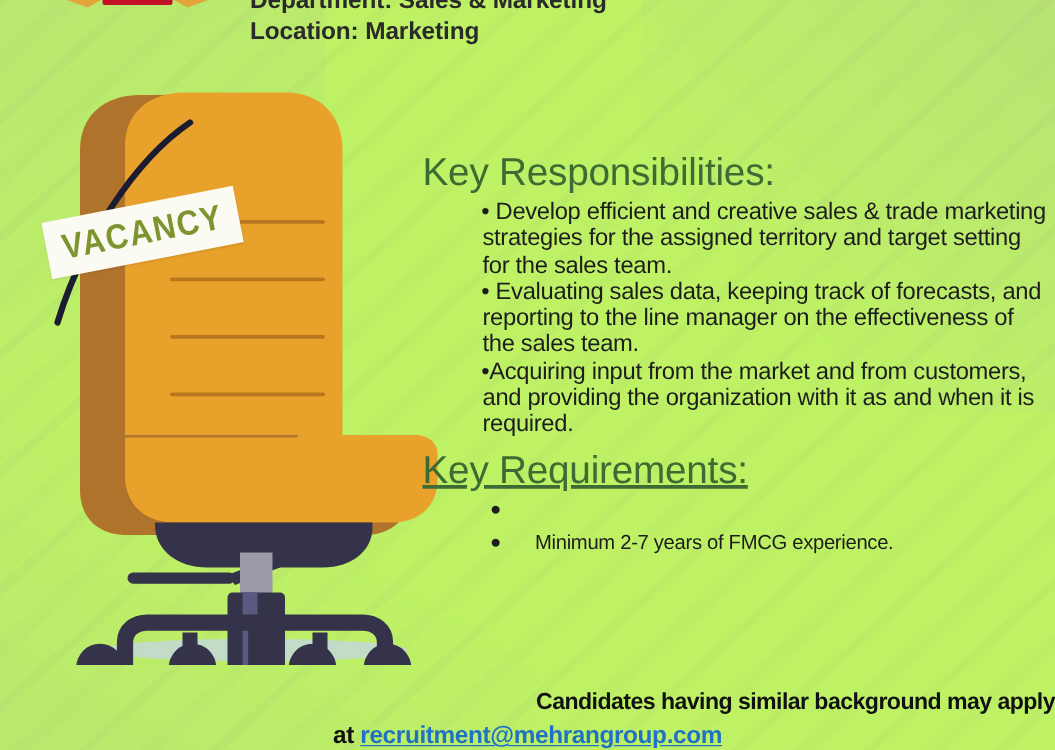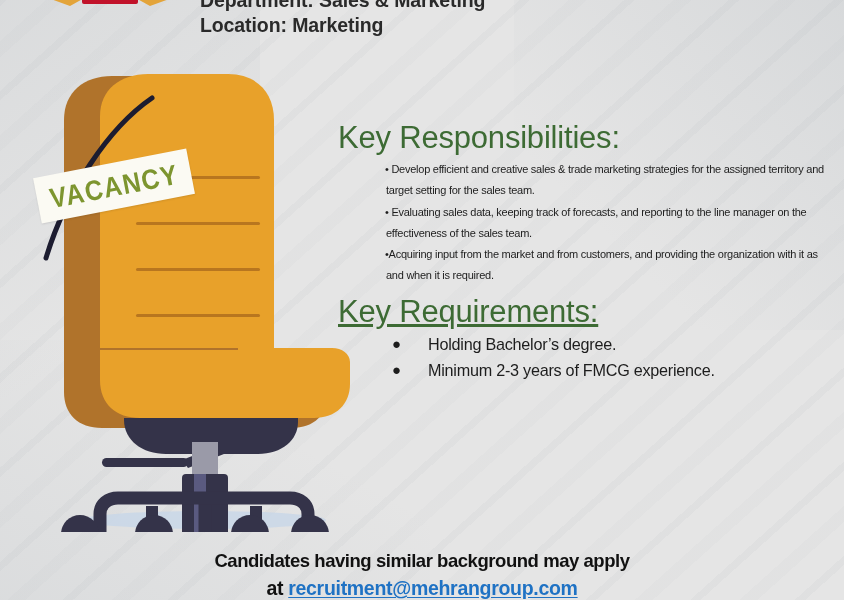--- a/index.html
+++ b/index.html
@@ -9,21 +9,21 @@
   body {
     width: 844px;
     height: 600px;
     font-family: "Liberation Sans", sans-serif;
     overflow: hidden;
   }
   #poster {
     position: relative;
     width: 844px;
     height: 600px;
-    background: #e5e5e5;
+    background: #bef264;
     overflow: hidden;
   }
 
   
   .bg-stripes {
     position: absolute;
     inset: 0;
     background:
       repeating-linear-gradient(
         -42deg,
@@ -125,21 +125,21 @@
     letter-spacing: -0.2px;
     white-space: nowrap;
   }
   .resp-list {
     margin: 2px 0 0 0;
     padding: 0;
     list-style: none;
   }
   .resp-item {
     font-family: "Liberation Sans", sans-serif;
-    font-size: 11px;
+    font-size: 19px;
     color: #1d1d1d;
     line-height: 21.3px;
     letter-spacing: -0.25px;
     padding-left: 48px;
     text-indent: -1px;
   }
   .req-heading {
     margin-top: 6px;
     text-decoration: underline;
   }
@@ -170,20 +170,21 @@
     top: 548px;
     text-align: center;
   }
   .footer-line1 {
     font-family: "Liberation Sans", sans-serif;
     font-weight: bold;
     font-size: 18.5px;
     color: #111111;
     letter-spacing: -0.45px;
     line-height: 26px;
+    text-align: right;
   }
   .footer-line2 {
     font-family: "Liberation Sans", sans-serif;
     font-weight: bold;
     font-size: 19.5px;
     color: #111111;
     letter-spacing: -0.3px;
     line-height: 28px;
   }
   .email-link {
@@ -271,25 +272,24 @@
       <li class="resp-item">• Develop efficient and creative sales &amp; trade marketing strategies for the assigned territory and target setting for the sales team.</li>
       <li class="resp-item">• Evaluating sales data, keeping track of forecasts, and reporting to the line manager on the effectiveness of the sales team.</li>
       <li class="resp-item">•Acquiring input from the market and from customers, and providing the organization with it as and when it is required.</li>
     </ul>
 
     <div class="section-heading req-heading">Key Requirements:</div>
 
     <ul class="req-list">
       <li class="req-row">
         <span class="req-bullet">●</span>
-        <span class="req-text">Holding Bachelor’s degree.</span>
       </li>
       <li class="req-row">
         <span class="req-bullet">●</span>
-        <span class="req-text">Minimum 2-3 years of FMCG experience.</span>
+        <span class="req-text">Minimum 2-7 years of FMCG experience.</span>
       </li>
     </ul>
   </div>
 
   <div class="footer">
     <div class="footer-line1">Candidates having similar background may apply</div>
     <div class="footer-line2">
       <span>at </span><a class="email-link" href="#">recruitment@mehrangroup.com</a>
     </div>
   </div>

